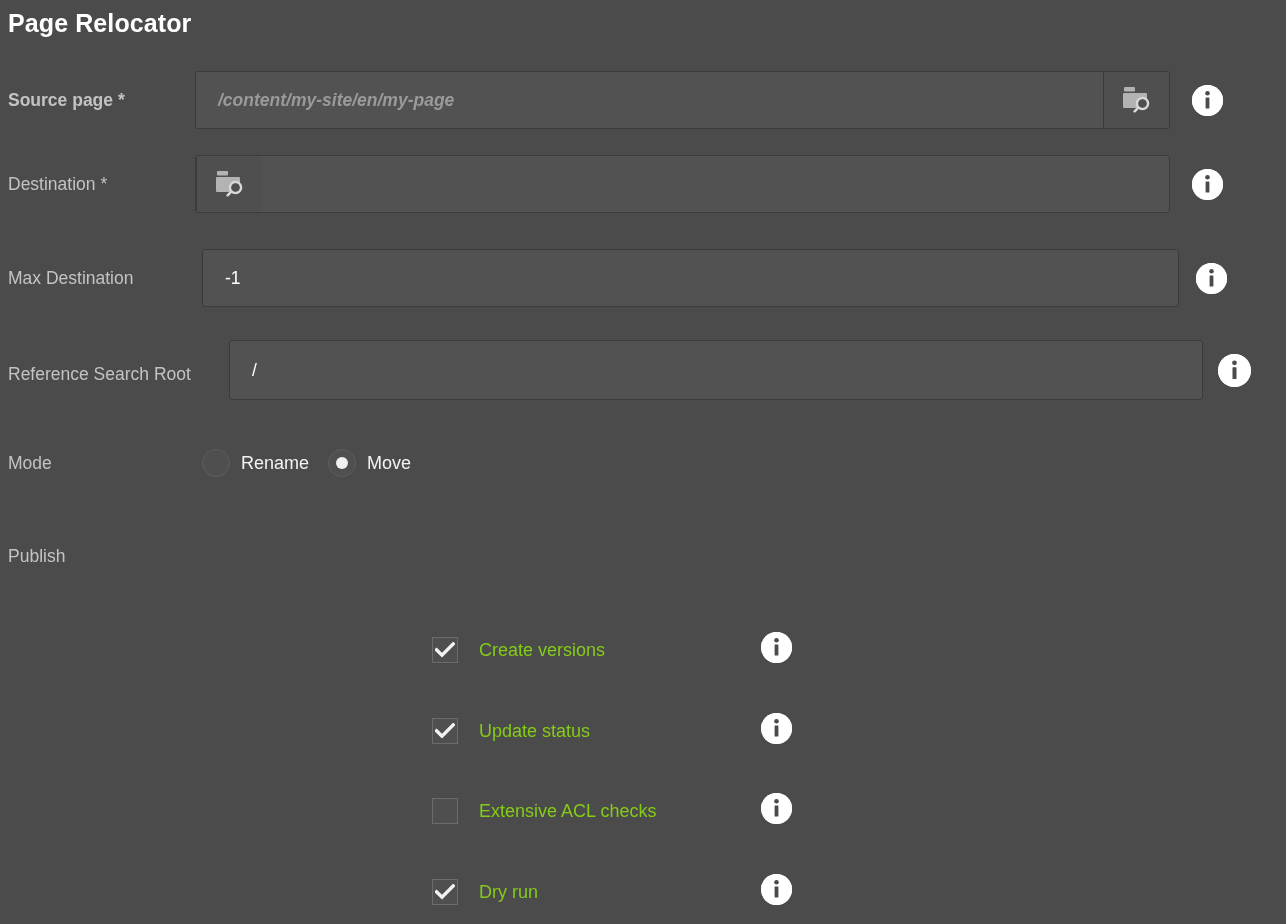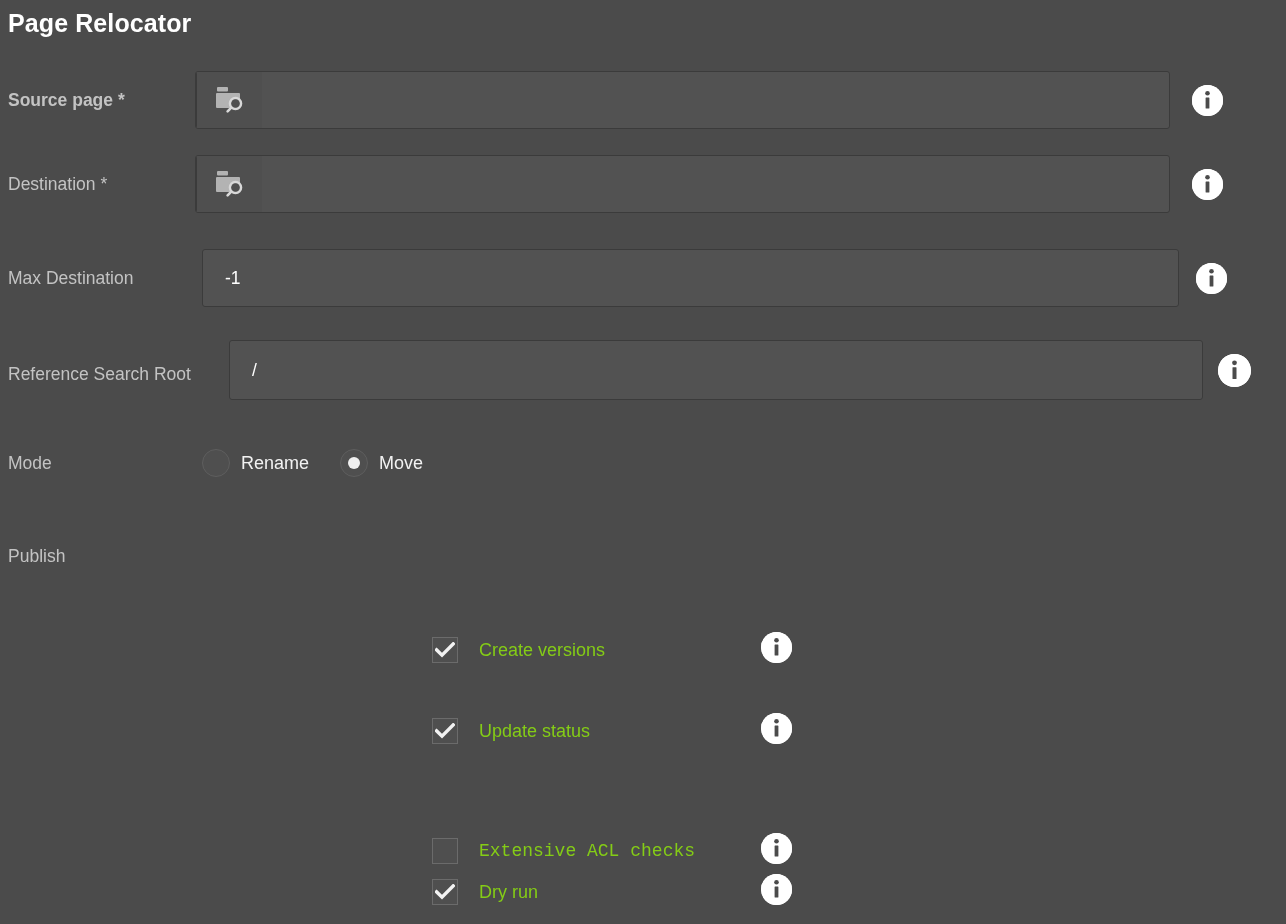--- a/index.html
+++ b/index.html
@@ -90,21 +90,21 @@
     display: inline-flex;
     align-items: center;
     justify-content: center;
     background: #ffffff;
     border-radius: 50%;
     cursor: pointer;
   }
   .info-icon svg { display: block; }
 
   
-  .radio-group { display: flex; align-items: flex-start; gap: 12px; }
+  .radio-group { display: flex; align-items: flex-start; }
   .radio-item {
     display: flex;
     align-items: center;
     cursor: pointer;
     white-space: nowrap;
   }
   .radio-mark {
     width: 28px;
     height: 28px;
     border-radius: 50%;
@@ -155,20 +155,23 @@
   }
 </style>
 </head>
 <body>
 
 <div class="page-title">Page Relocator</div>
 
 <div class="field-row" style="left:8px; top:70px; width:1270px; height:60px;font-weight:bold;">
   <div class="field-label" style="width:187px;">Source page *</div>
   <div class="input-shell" style="width:975px;">
+    <div class="text-part">
+      <span class="ph">/content/my-site/en/my-page</span>
+    </div>
     <div class="picker-btn">
       <span>
         <svg width="32" height="30" viewBox="0 0 32 30">
           <rect x="3" y="2" width="11" height="4.5" rx="1" fill="#b3b3b3"></rect>
           <path d="M3 8 h22 a1 1 0 0 1 1 1 v13 a1 1 0 0 1 -1 1 h-22 a1 1 0 0 1 -1 -1 v-13 a1 1 0 0 1 1 -1 z" fill="#b3b3b3"></path>
           <circle cx="21.5" cy="18.5" r="5.6" fill="none" stroke="#d8d8d8" stroke-width="2.4"></circle>
           <circle cx="21.5" cy="18.5" r="4.3" fill="#4f4f4f"></circle>
           <line x1="17.3" y1="22.7" x2="13.6" y2="26.4" stroke="#d8d8d8" stroke-width="2.6" stroke-linecap="round"></line>
         </svg>
       </span>
@@ -282,21 +285,21 @@
   <span class="check-text">Update status</span>
   <span class="info-icon" style="width:31px;height:31px;position:absolute;left:329px;top:-3px;">
     <svg width="31" height="31" viewBox="0 0 31 31">
       <circle cx="15.5" cy="15.5" r="15.5" fill="#ffffff"></circle>
       <circle cx="15.5" cy="8.3" r="2.3" fill="#4b4b4b"></circle>
       <rect x="13.6" y="12.4" width="3.8" height="11.2" rx="0.6" fill="#4b4b4b"></rect>
     </svg>
   </span>
 </div>
 
-<div class="check-row" style="left:432px; top:836px; width:380px; height:30px;font-family:Liberation Mono, monospace;">
+<div class="check-row" style="left:432px; top:796px; width:380px; height:30px;">
   <span class="check-mark"></span>
   <span class="check-text">Extensive ACL checks</span>
   <span class="info-icon" style="width:31px;height:31px;position:absolute;left:329px;top:-3px;">
     <svg width="31" height="31" viewBox="0 0 31 31">
       <circle cx="15.5" cy="15.5" r="15.5" fill="#ffffff"></circle>
       <circle cx="15.5" cy="8.3" r="2.3" fill="#4b4b4b"></circle>
       <rect x="13.6" y="12.4" width="3.8" height="11.2" rx="0.6" fill="#4b4b4b"></rect>
     </svg>
   </span>
 </div>

